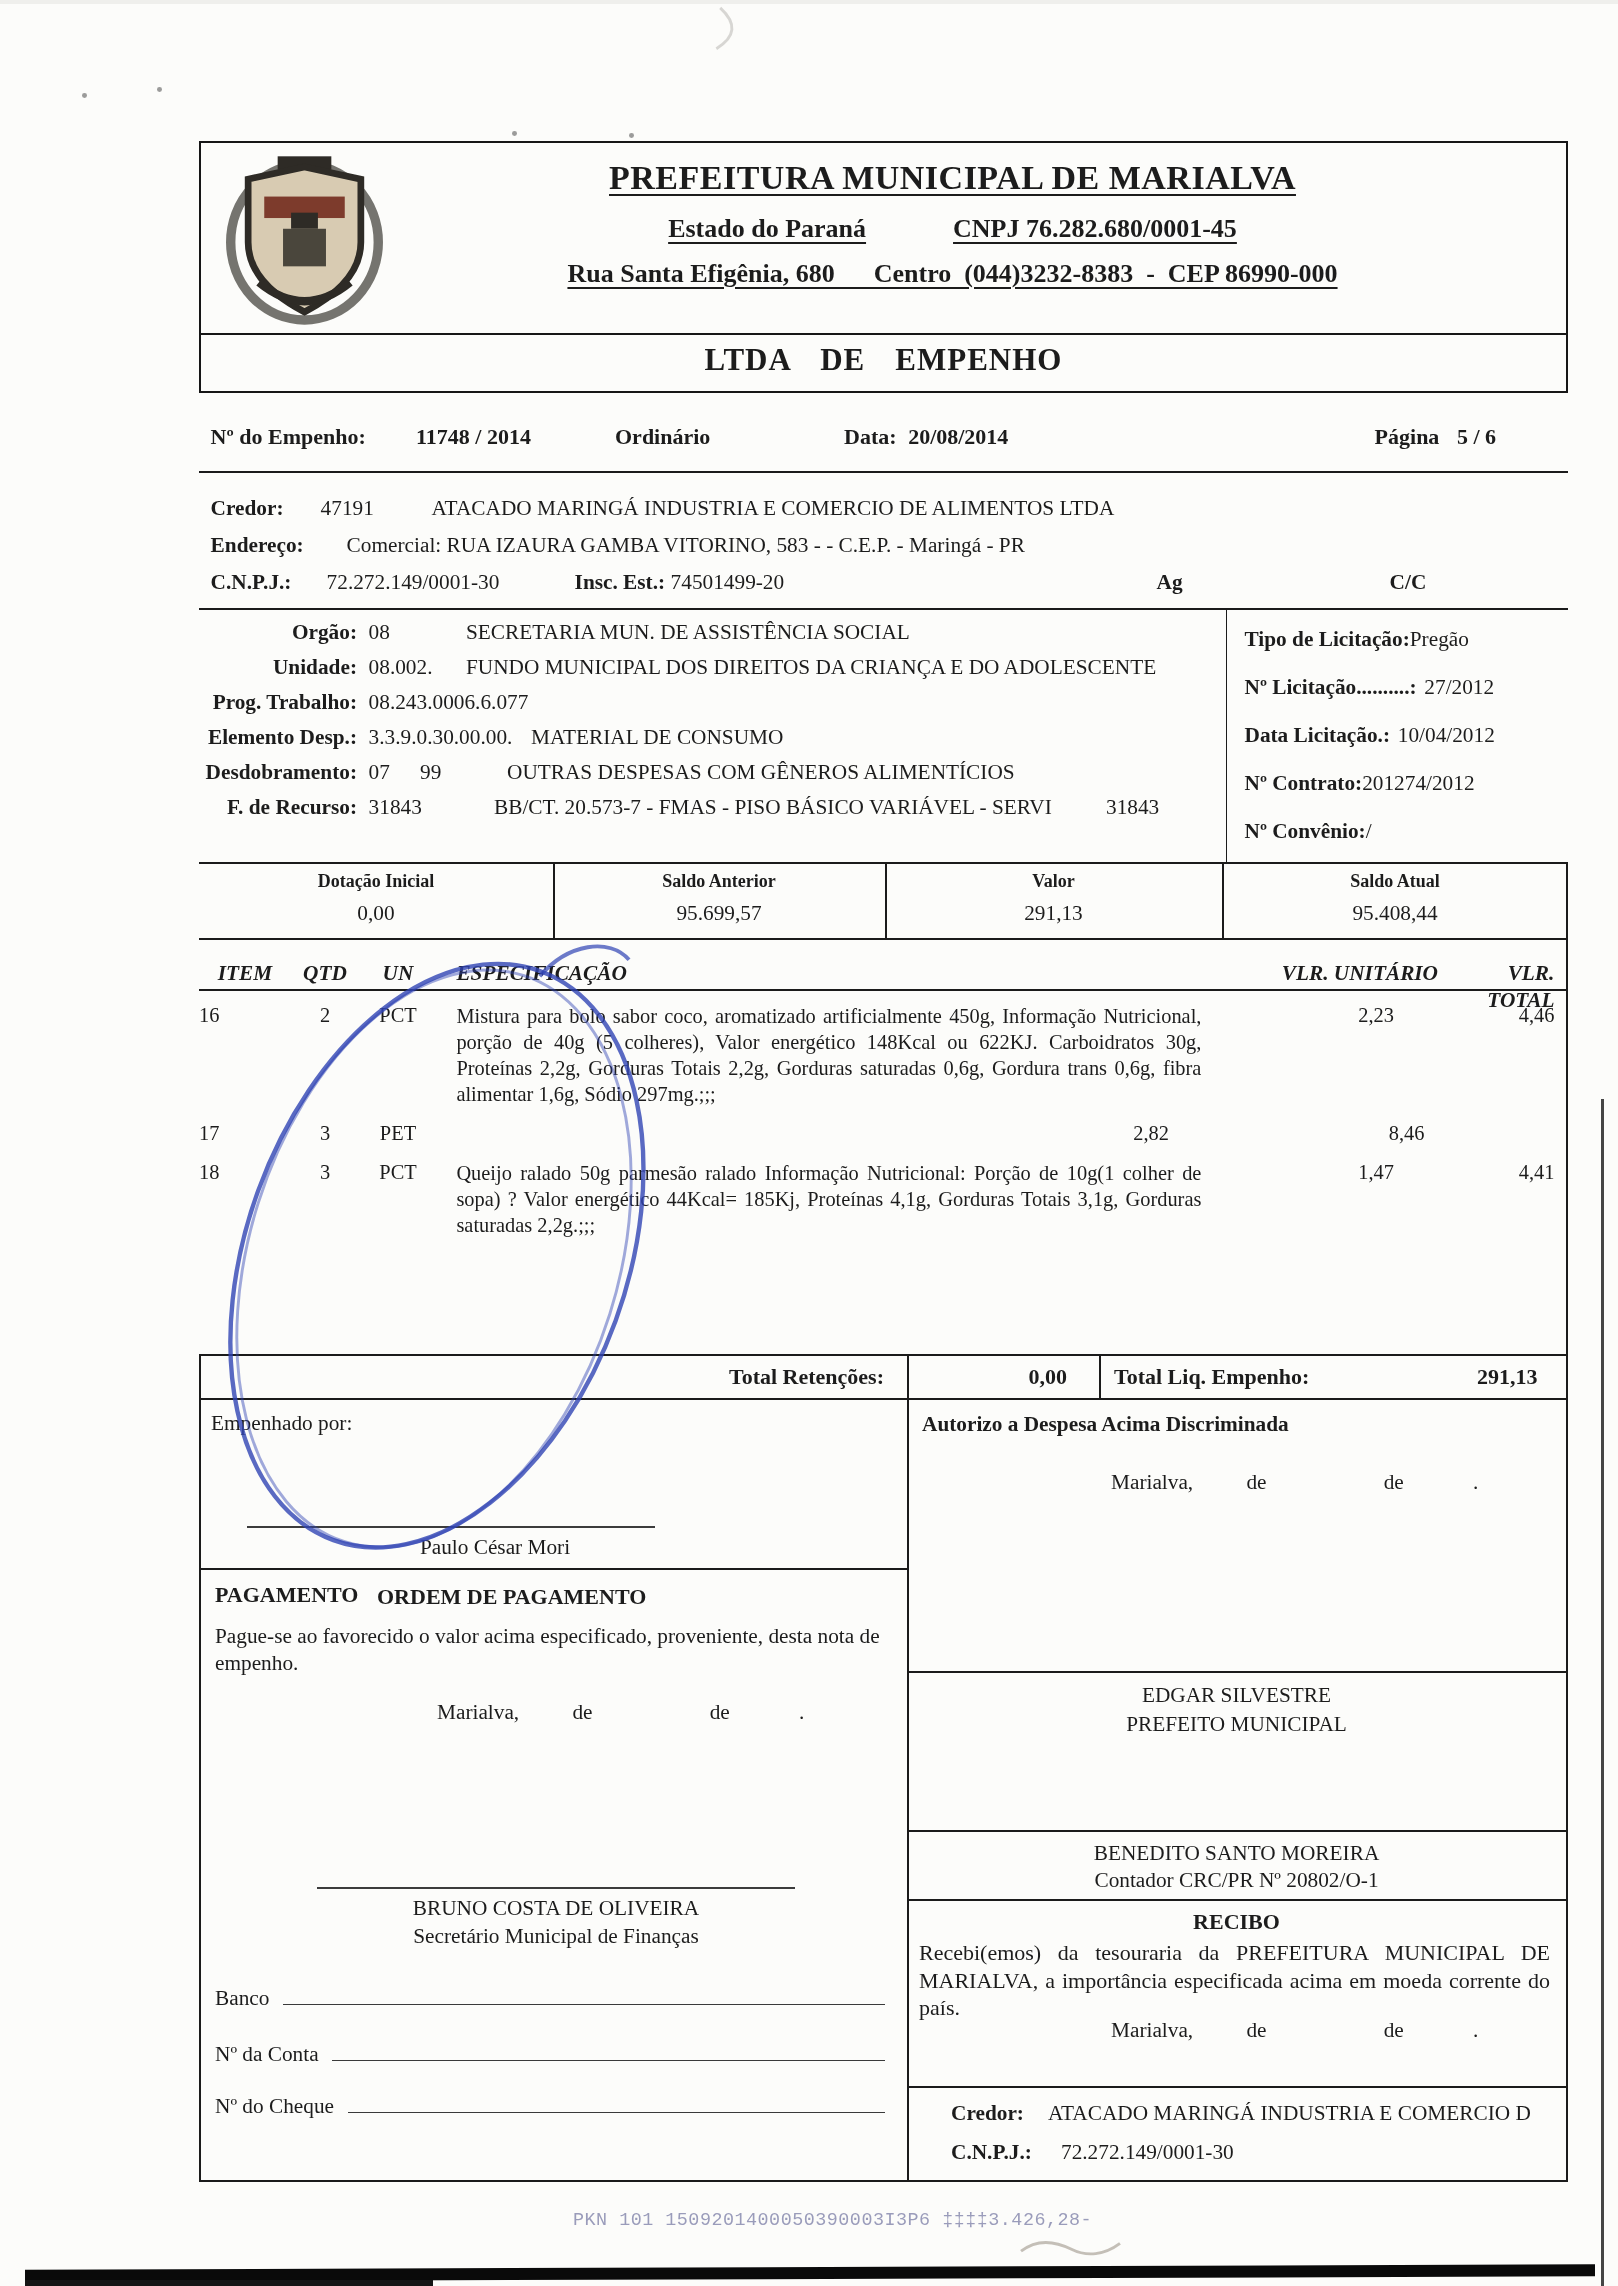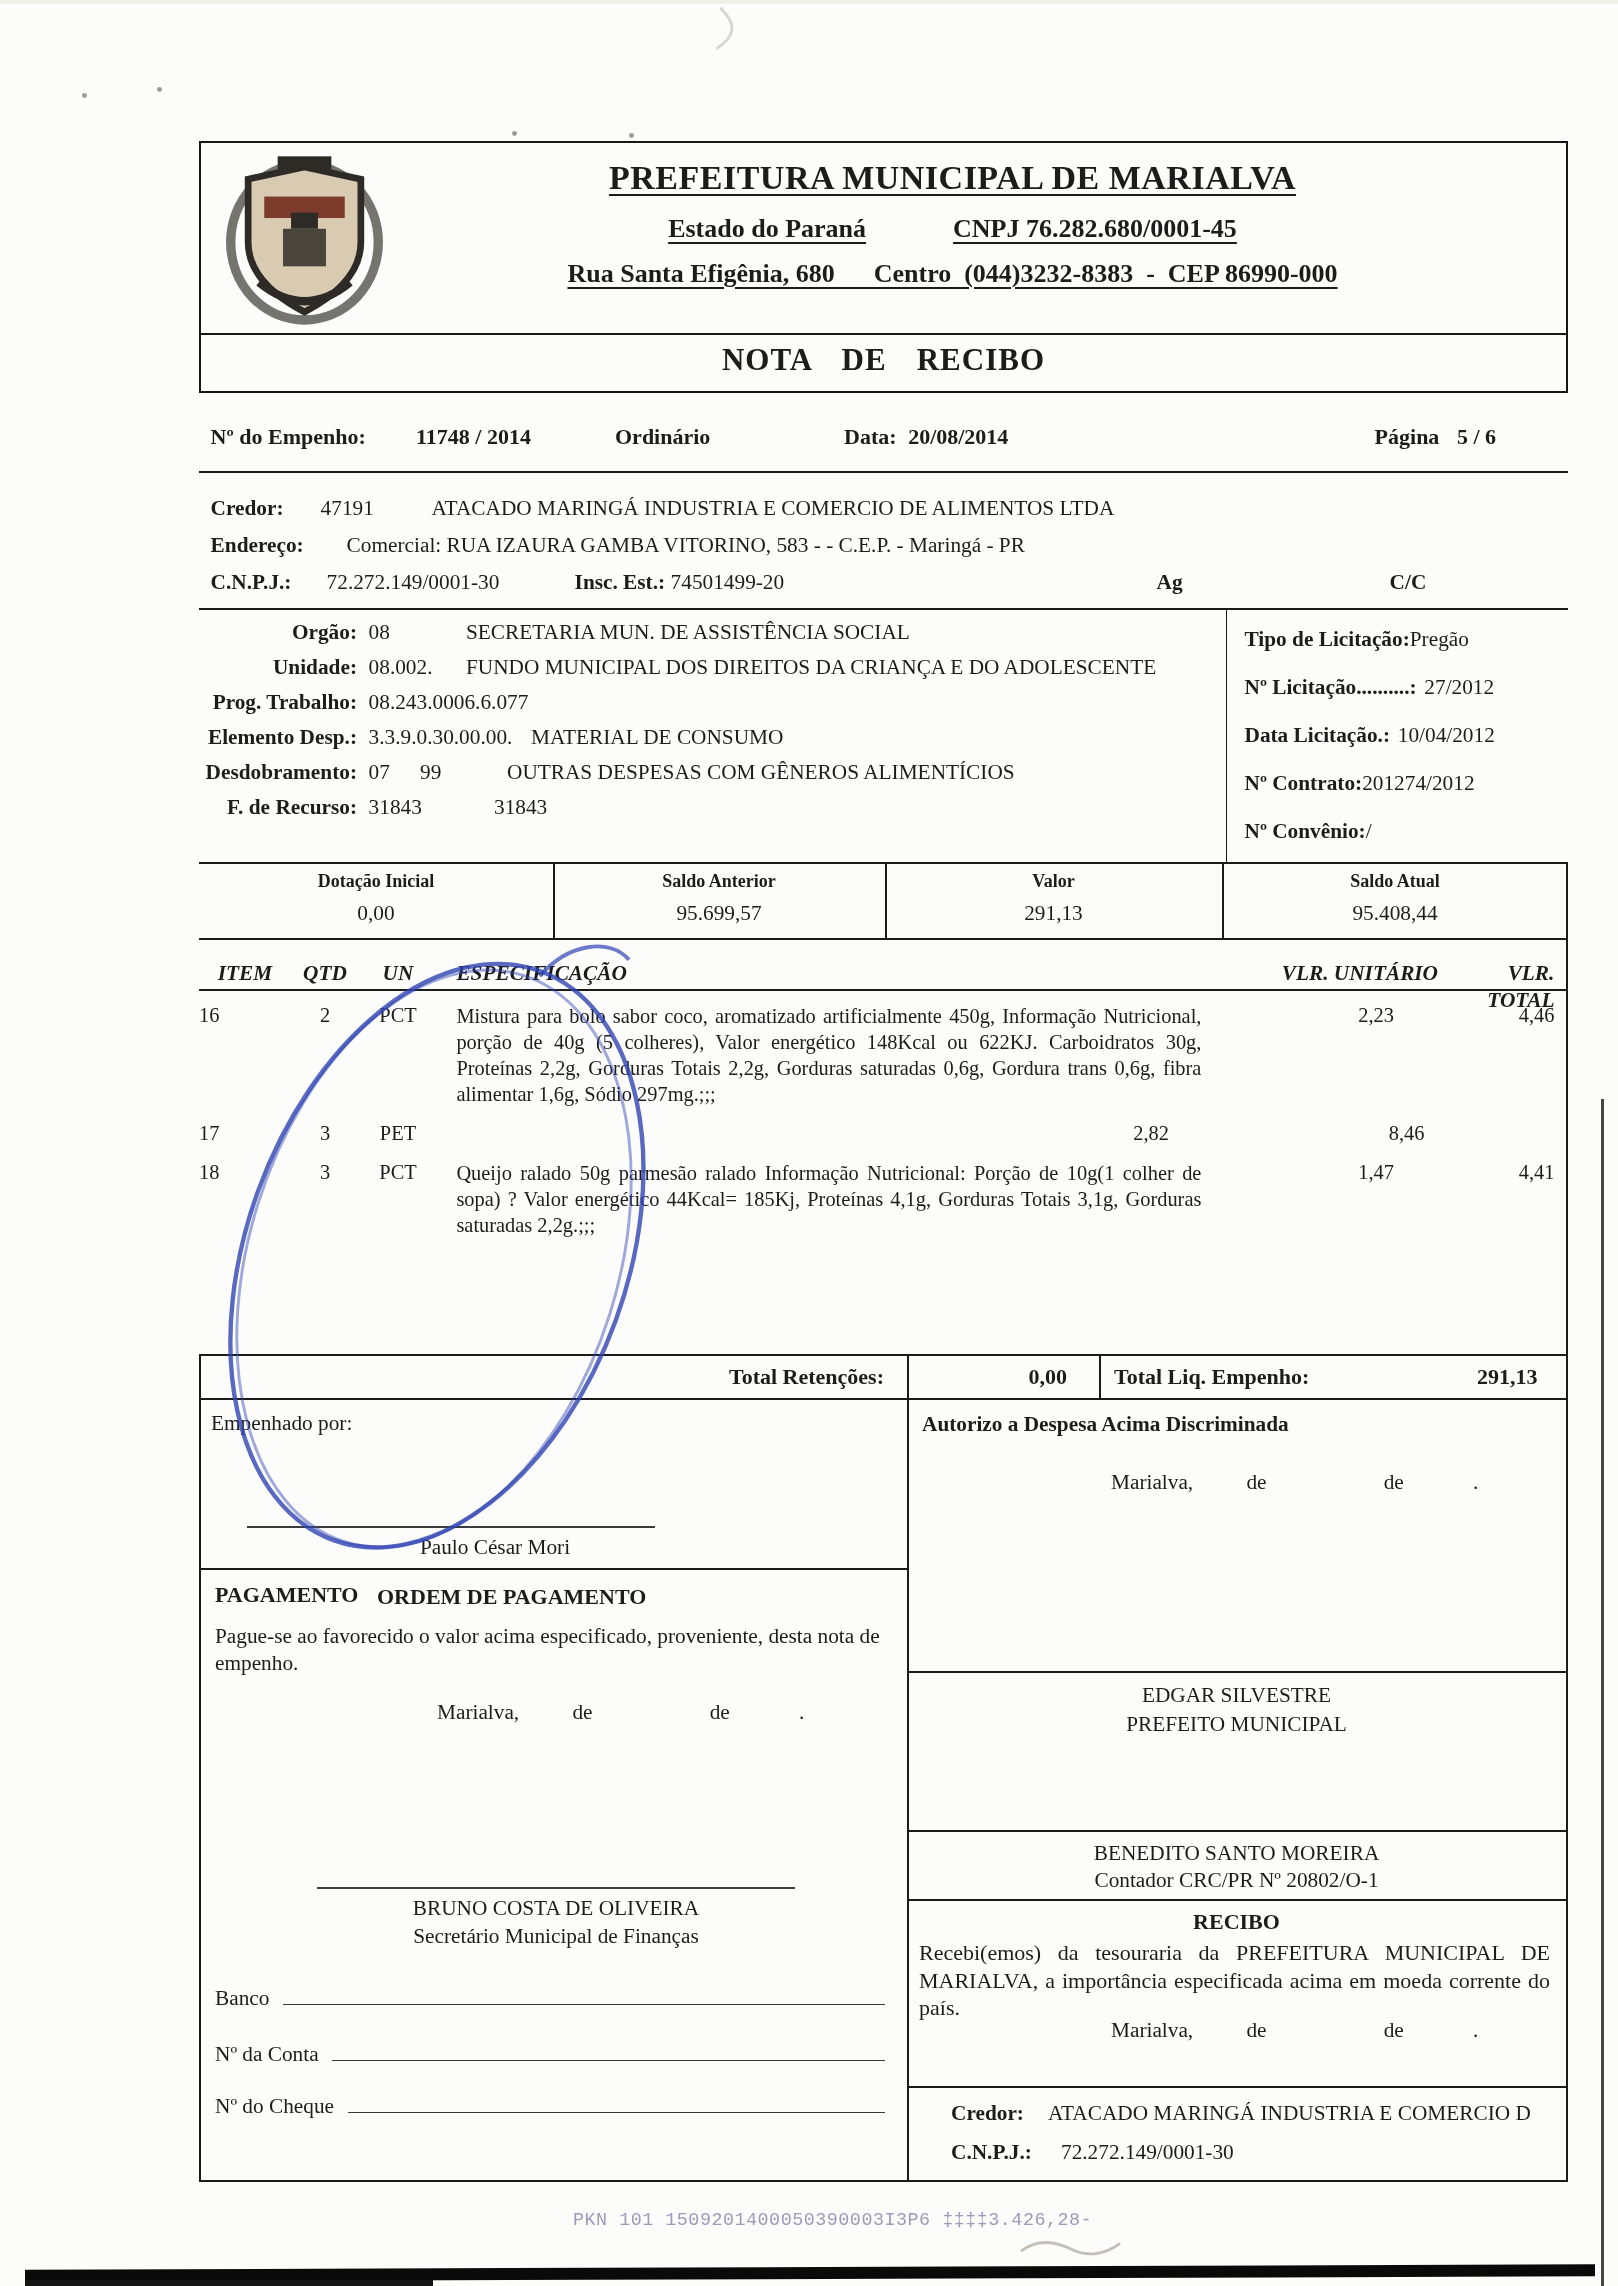--- a/index.html
+++ b/index.html
@@ -68,21 +68,21 @@
       <div class="header-text">
         <div class="h-title u">PREFEITURA MUNICIPAL DE MARIALVA</div>
         <div class="h-line2">
           <span class="u">Estado do Paraná</span>
           <span class="u">CNPJ 76.282.680/0001-45</span>
         </div>
         <div class="h-line3 u pre">Rua Santa Efigênia, 680      Centro  (044)3232-8383  -  CEP 86990-000</div>
       </div>
     </div>
     <div class="doc-title-bar">
-      <span>NOTA DE RECIBO</span>
+      <span>LTDA DE EMPENHO</span>
     </div>
   </div>
 
   <div class="t row" style="left:199px;top:419px;width:1369px;font-size:22px">
     <span class="b" style="width:217px;padding-left:11.6px">Nº do Empenho:</span>
     <span class="b" style="width:199px">11748 / 2014</span>
     <span class="b" style="width:229px">Ordinário</span>
     <span class="b" style="flex:1"><span>Data:</span><span style="padding-left:11.6px">20/08/2014</span></span>
     <span class="b" style="padding-right:72px"><span>Página</span><span style="padding-left:17.5px">5 / 6</span></span>
   </div>
@@ -128,20 +128,21 @@
   </div>
   <div class="t row" style="left:199px;top:755px;width:1004px">
     <span class="b r" style="width:158px">Desdobramento:</span>
     <span style="width:63px;padding-left:11.6px">07</span>
     <span style="width:87px">99</span>
     <span>OUTRAS DESPESAS COM GÊNEROS ALIMENTÍCIOS</span>
   </div>
   <div class="t row" style="left:199px;top:790px;width:1004px">
     <span class="b r" style="width:158px">F. de Recurso:</span>
     <span style="width:137px;padding-left:11.6px">31843</span>
+    <span style="flex:1">BB/CT. 20.573-7 - FMAS - PISO BÁSICO VARIÁVEL - SERVI</span>
     <span style="width:97px">31843</span>
   </div>
 
   <div class="lic-box">
     <div><span class="b">Tipo de Licitação:</span><span>Pregão</span></div>
     <div><span class="b">Nº Licitação..........:</span><span style="padding-left:7.8px">27/2012</span></div>
     <div><span class="b">Data Licitação.:</span><span style="padding-left:7.8px">10/04/2012</span></div>
     <div><span class="b">Nº Contrato:</span><span>201274/2012</span></div>
     <div><span class="b">Nº Convênio:</span><span>/</span></div>
   </div>

